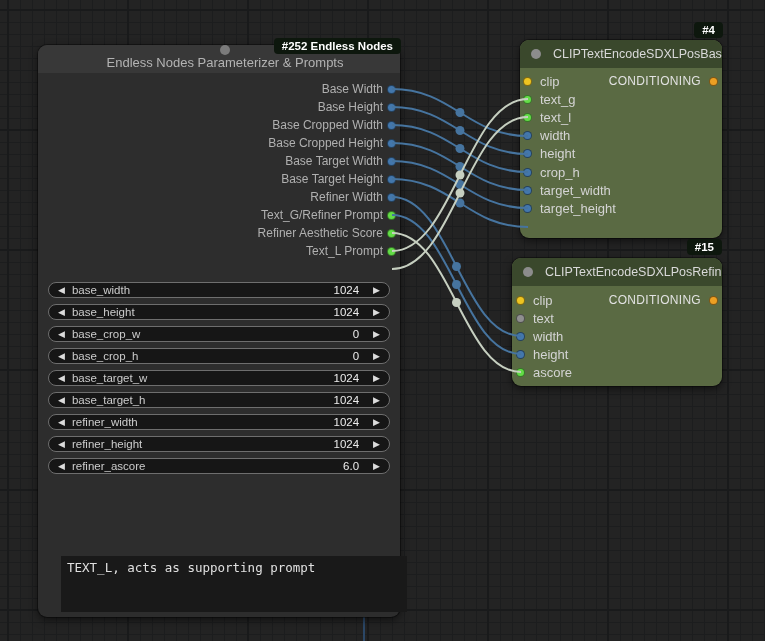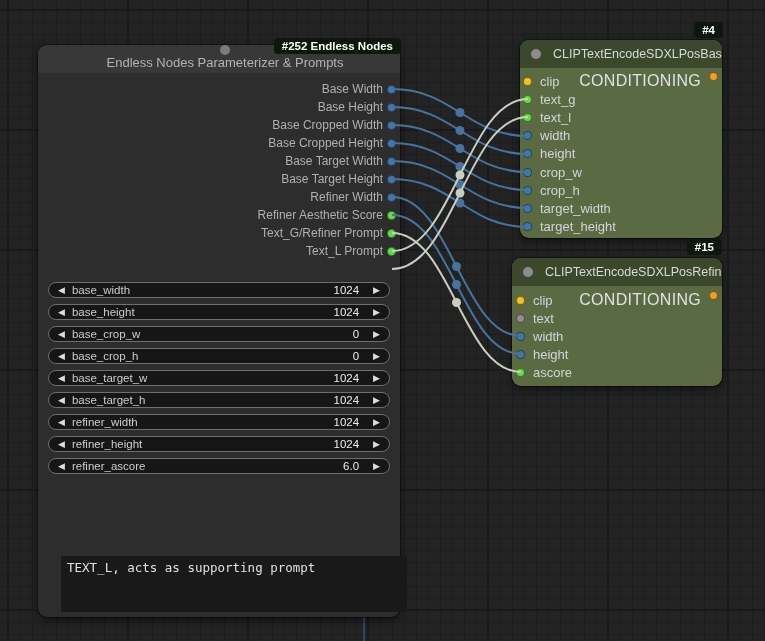--- a/index.html
+++ b/index.html
@@ -56,22 +56,22 @@
   .green-node .node-title{color:#d9d9d9;font-size:12.5px;}
   #base-node{left:520px;top:40px;width:202px;height:198px;}
   #refiner-node{left:512px;top:258px;width:210px;height:128px;}
   .in-rows{position:absolute;left:0;right:0;}
   #base-node .in-rows{top:32px;}
   #refiner-node .in-rows{top:33px;}
   .in-row{display:flex;align-items:center;height:18.2px;color:#d4d4d4;font-size:13px;}
   #base-node .in-row{padding-left:3px;}
   #refiner-node .in-row{padding-left:4px;}
   .in-row .dot{margin-right:8px;}
-  .cond-row{position:absolute;right:0;display:flex;height:18px;
-    color:#e2e2e2;font-size:16px;letter-spacing:.3px;}
+  .cond-row{position:absolute;right:0;display:flex;align-items:center;height:18px;
+    color:#e2e2e2;font-size:12px;letter-spacing:.3px;}
   #base-node .cond-row{top:32px;}
   #refiner-node .cond-row{top:33px;}
   .cond-row .dot{margin-left:8px;margin-right:4px;}
 
   
   .badge{position:absolute;background:#0d170d;color:#ffffff;font-weight:bold;
     font-size:11.5px;padding:2px 8px;border-radius:4px;white-space:nowrap;z-index:4;}
   #badge-main{top:38px;right:364px;}
   #badge-base{top:22px;right:42px;}
   #badge-refiner{top:239px;right:43px;}
@@ -143,25 +143,25 @@
         </div>
         <div class="out-row">
           <span>Base Target Height</span>
           <span class="dot" style="background: rgb(67, 119, 172);"></span>
         </div>
         <div class="out-row">
           <span>Refiner Width</span>
           <span class="dot" style="background: rgb(67, 119, 172);"></span>
         </div>
         <div class="out-row">
+          <span>Text_G/Refiner Prompt</span>
+          <span class="dot" style="background: rgb(99, 220, 71);"></span>
+        </div>
+        <div class="out-row">
           <span>Refiner Aesthetic Score</span>
-          <span class="dot" style="background: rgb(99, 220, 71);"></span>
-        </div>
-        <div class="out-row">
-          <span>Text_G/Refiner Prompt</span>
           <span class="dot" style="background: rgb(99, 220, 71);"></span>
         </div>
         <div class="out-row">
           <span>Text_L Prompt</span>
           <span class="dot" style="background: rgb(99, 220, 71);"></span>
         </div>
       </div>
     <div id="main-widgets">
         <div class="widget-pill">
           <span class="arrow">◀</span>
@@ -242,24 +242,20 @@
         <div class="in-row">
           <span class="dot" style="background: rgb(67, 119, 172);"></span>
           <span>width</span>
         </div>
         <div class="in-row">
           <span class="dot" style="background: rgb(67, 119, 172);"></span>
           <span>height</span>
         </div>
         <div class="in-row">
           <span class="dot" style="background: rgb(67, 119, 172);"></span>
-          <span>crop_w</span>
-        </div>
-        <div class="in-row">
-          <span class="dot" style="background: rgb(67, 119, 172);"></span>
           <span>crop_h</span>
         </div>
         <div class="in-row">
           <span class="dot" style="background: rgb(67, 119, 172);"></span>
           <span>target_width</span>
         </div>
         <div class="in-row">
           <span class="dot" style="background: rgb(67, 119, 172);"></span>
           <span>target_height</span>
         </div>

